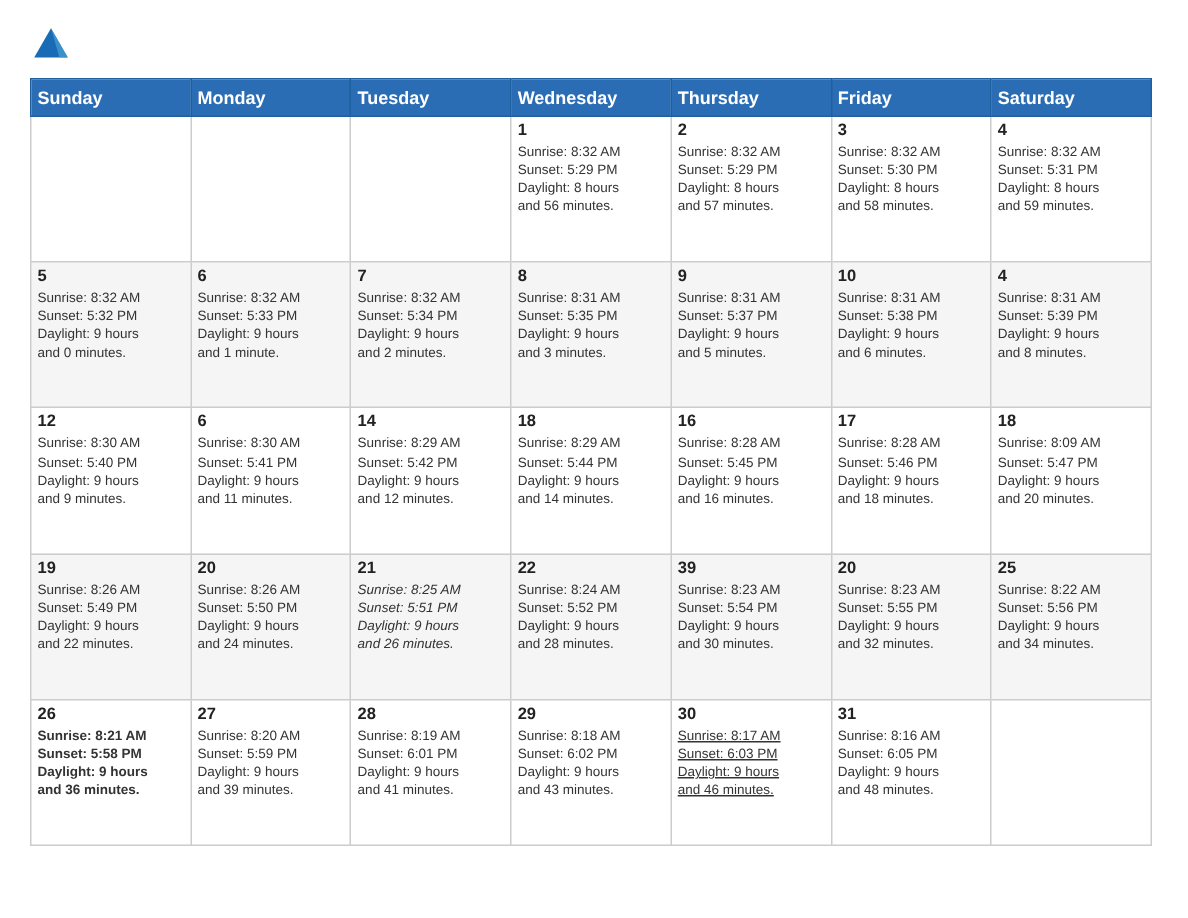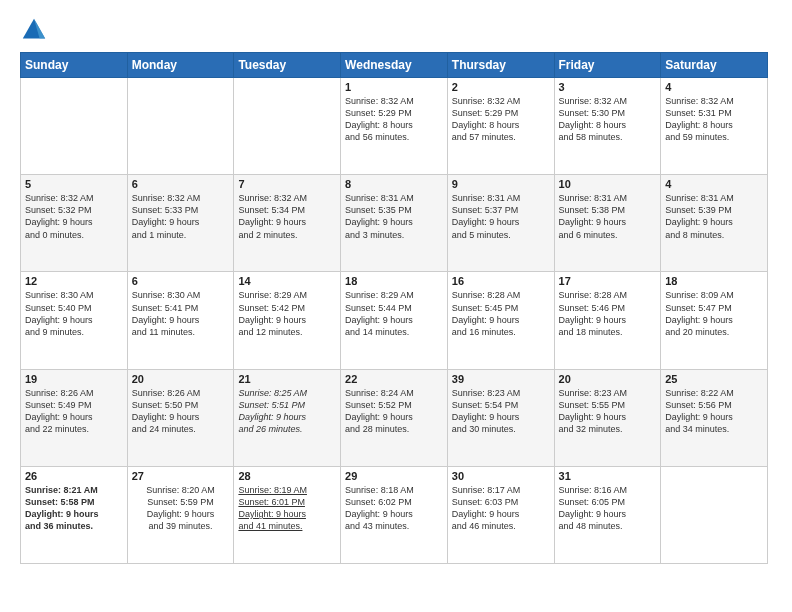--- a/index.html
+++ b/index.html
@@ -332,42 +332,42 @@
         <tr>
           <td>
             <span class="day-num">26</span>
             <div class="cell-content" style="white-space: pre-line; font-weight: bold;">Sunrise: 8:21 AM
 Sunset: 5:58 PM
 Daylight: 9 hours
 and 36 minutes.</div>
           </td>
           <td>
             <span class="day-num">27</span>
-            <div class="cell-content" style="white-space: pre-line; text-align: center;">Sunrise: 8:20 AM
+            <div class="cell-content" style="white-space: pre-line;">Sunrise: 8:20 AM
 Sunset: 5:59 PM
 Daylight: 9 hours
 and 39 minutes.</div>
           </td>
           <td>
             <span class="day-num">28</span>
-            <div class="cell-content" style="white-space: pre-line; text-decoration: underline;">Sunrise: 8:19 AM
+            <div class="cell-content" style="white-space: pre-line;">Sunrise: 8:19 AM
 Sunset: 6:01 PM
 Daylight: 9 hours
 and 41 minutes.</div>
           </td>
           <td>
             <span class="day-num">29</span>
             <div class="cell-content" style="white-space: pre-line;">Sunrise: 8:18 AM
 Sunset: 6:02 PM
 Daylight: 9 hours
 and 43 minutes.</div>
           </td>
           <td>
             <span class="day-num">30</span>
-            <div class="cell-content" style="white-space: pre-line;">Sunrise: 8:17 AM
+            <div class="cell-content" style="white-space: pre-line; text-decoration: underline;">Sunrise: 8:17 AM
 Sunset: 6:03 PM
 Daylight: 9 hours
 and 46 minutes.</div>
           </td>
           <td>
             <span class="day-num">31</span>
             <div class="cell-content" style="white-space: pre-line;">Sunrise: 8:16 AM
 Sunset: 6:05 PM
 Daylight: 9 hours
 and 48 minutes.</div>

